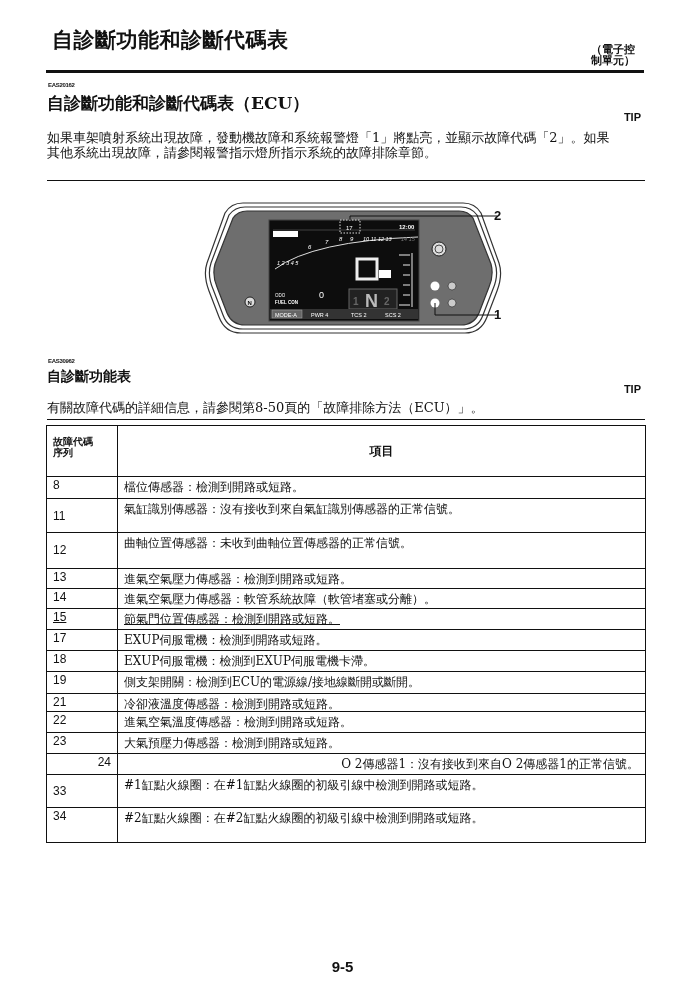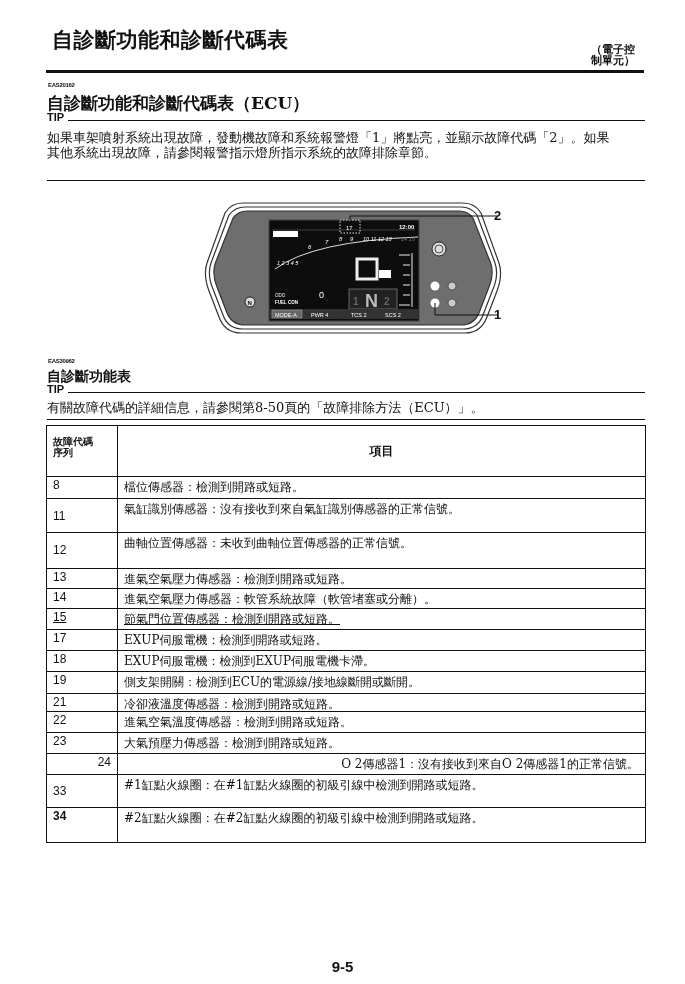--- a/index.html
+++ b/index.html
@@ -4,21 +4,21 @@
 <style>
   html, body { margin: 0; padding: 0; background: #ffffff; }
   body { width: 685px; height: 984px; position: relative; overflow: hidden;
          font-family: "DejaVu Serif", "Liberation Serif", serif; color: #111; }
   .abs { position: absolute; }
   .page-title { left: 52px; top: 26px; font-size: 21px; font-weight: bold; letter-spacing: 0.5px; }
   .header-right { right: 50px; top: 44px; font-size: 11px; line-height: 11px; text-align: right; font-weight: bold; }
   .header-rule { left: 46px; top: 70px; width: 598px; height: 3px; background: #111; }
   .code-tag { font-family: "Liberation Sans", sans-serif; font-size: 6px; font-weight: bold; letter-spacing: -0.3px; }
   .sec-title { font-size: 17px; font-weight: bold; }
-  .tip-row { display: flex; align-items: flex-end; }
+  .tip-row { display: flex; align-items: flex-end; flex-direction: column; }
   .tip-label { font-family: "Liberation Sans", sans-serif; font-weight: bold; font-size: 11px; line-height: 11px; margin-right: 4px; }
   .tip-line { flex: 1; height: 1px; background: #111; margin-bottom: 2px; }
   .body-text { font-size: 13px; line-height: 15px; }
   .end-rule { height: 1px; background: #111; }
   
   .dash { left: 203px; top: 197px; width: 300px; height: 140px; }
   .callout-num { font-family: "Liberation Sans", sans-serif; font-weight: bold; font-size: 13px; }
   
   table.codes { position: absolute; left: 46px; top: 425px; width: 600px; border-collapse: collapse; }
   table.codes td, table.codes th { border: 1px solid #111; padding: 0 6px; vertical-align: top; }
@@ -190,19 +190,19 @@
       </tr>
     <tr style="height:21px;text-align:right;">
         <td class="num">24</td>
         <td class="desc">O 2傳感器1：沒有接收到來自O 2傳感器1的正常信號。</td>
       </tr>
     <tr style="height:33px;">
         <td class="num" style="padding-top:9px;">33</td>
         <td class="desc">#1缸點火線圈：在#1缸點火線圈的初級引線中檢測到開路或短路。</td>
       </tr>
     <tr style="height:35px;">
-        <td class="num" style="font-weight:bold;">34</td>
+        <td class="num" style="">34</td>
         <td class="desc">#2缸點火線圈：在#2缸點火線圈的初級引線中檢測到開路或短路。</td>
       </tr>
   </tbody>
 </table>
 
 <div class="abs page-num">9-5</div>
 
 </body></html>

